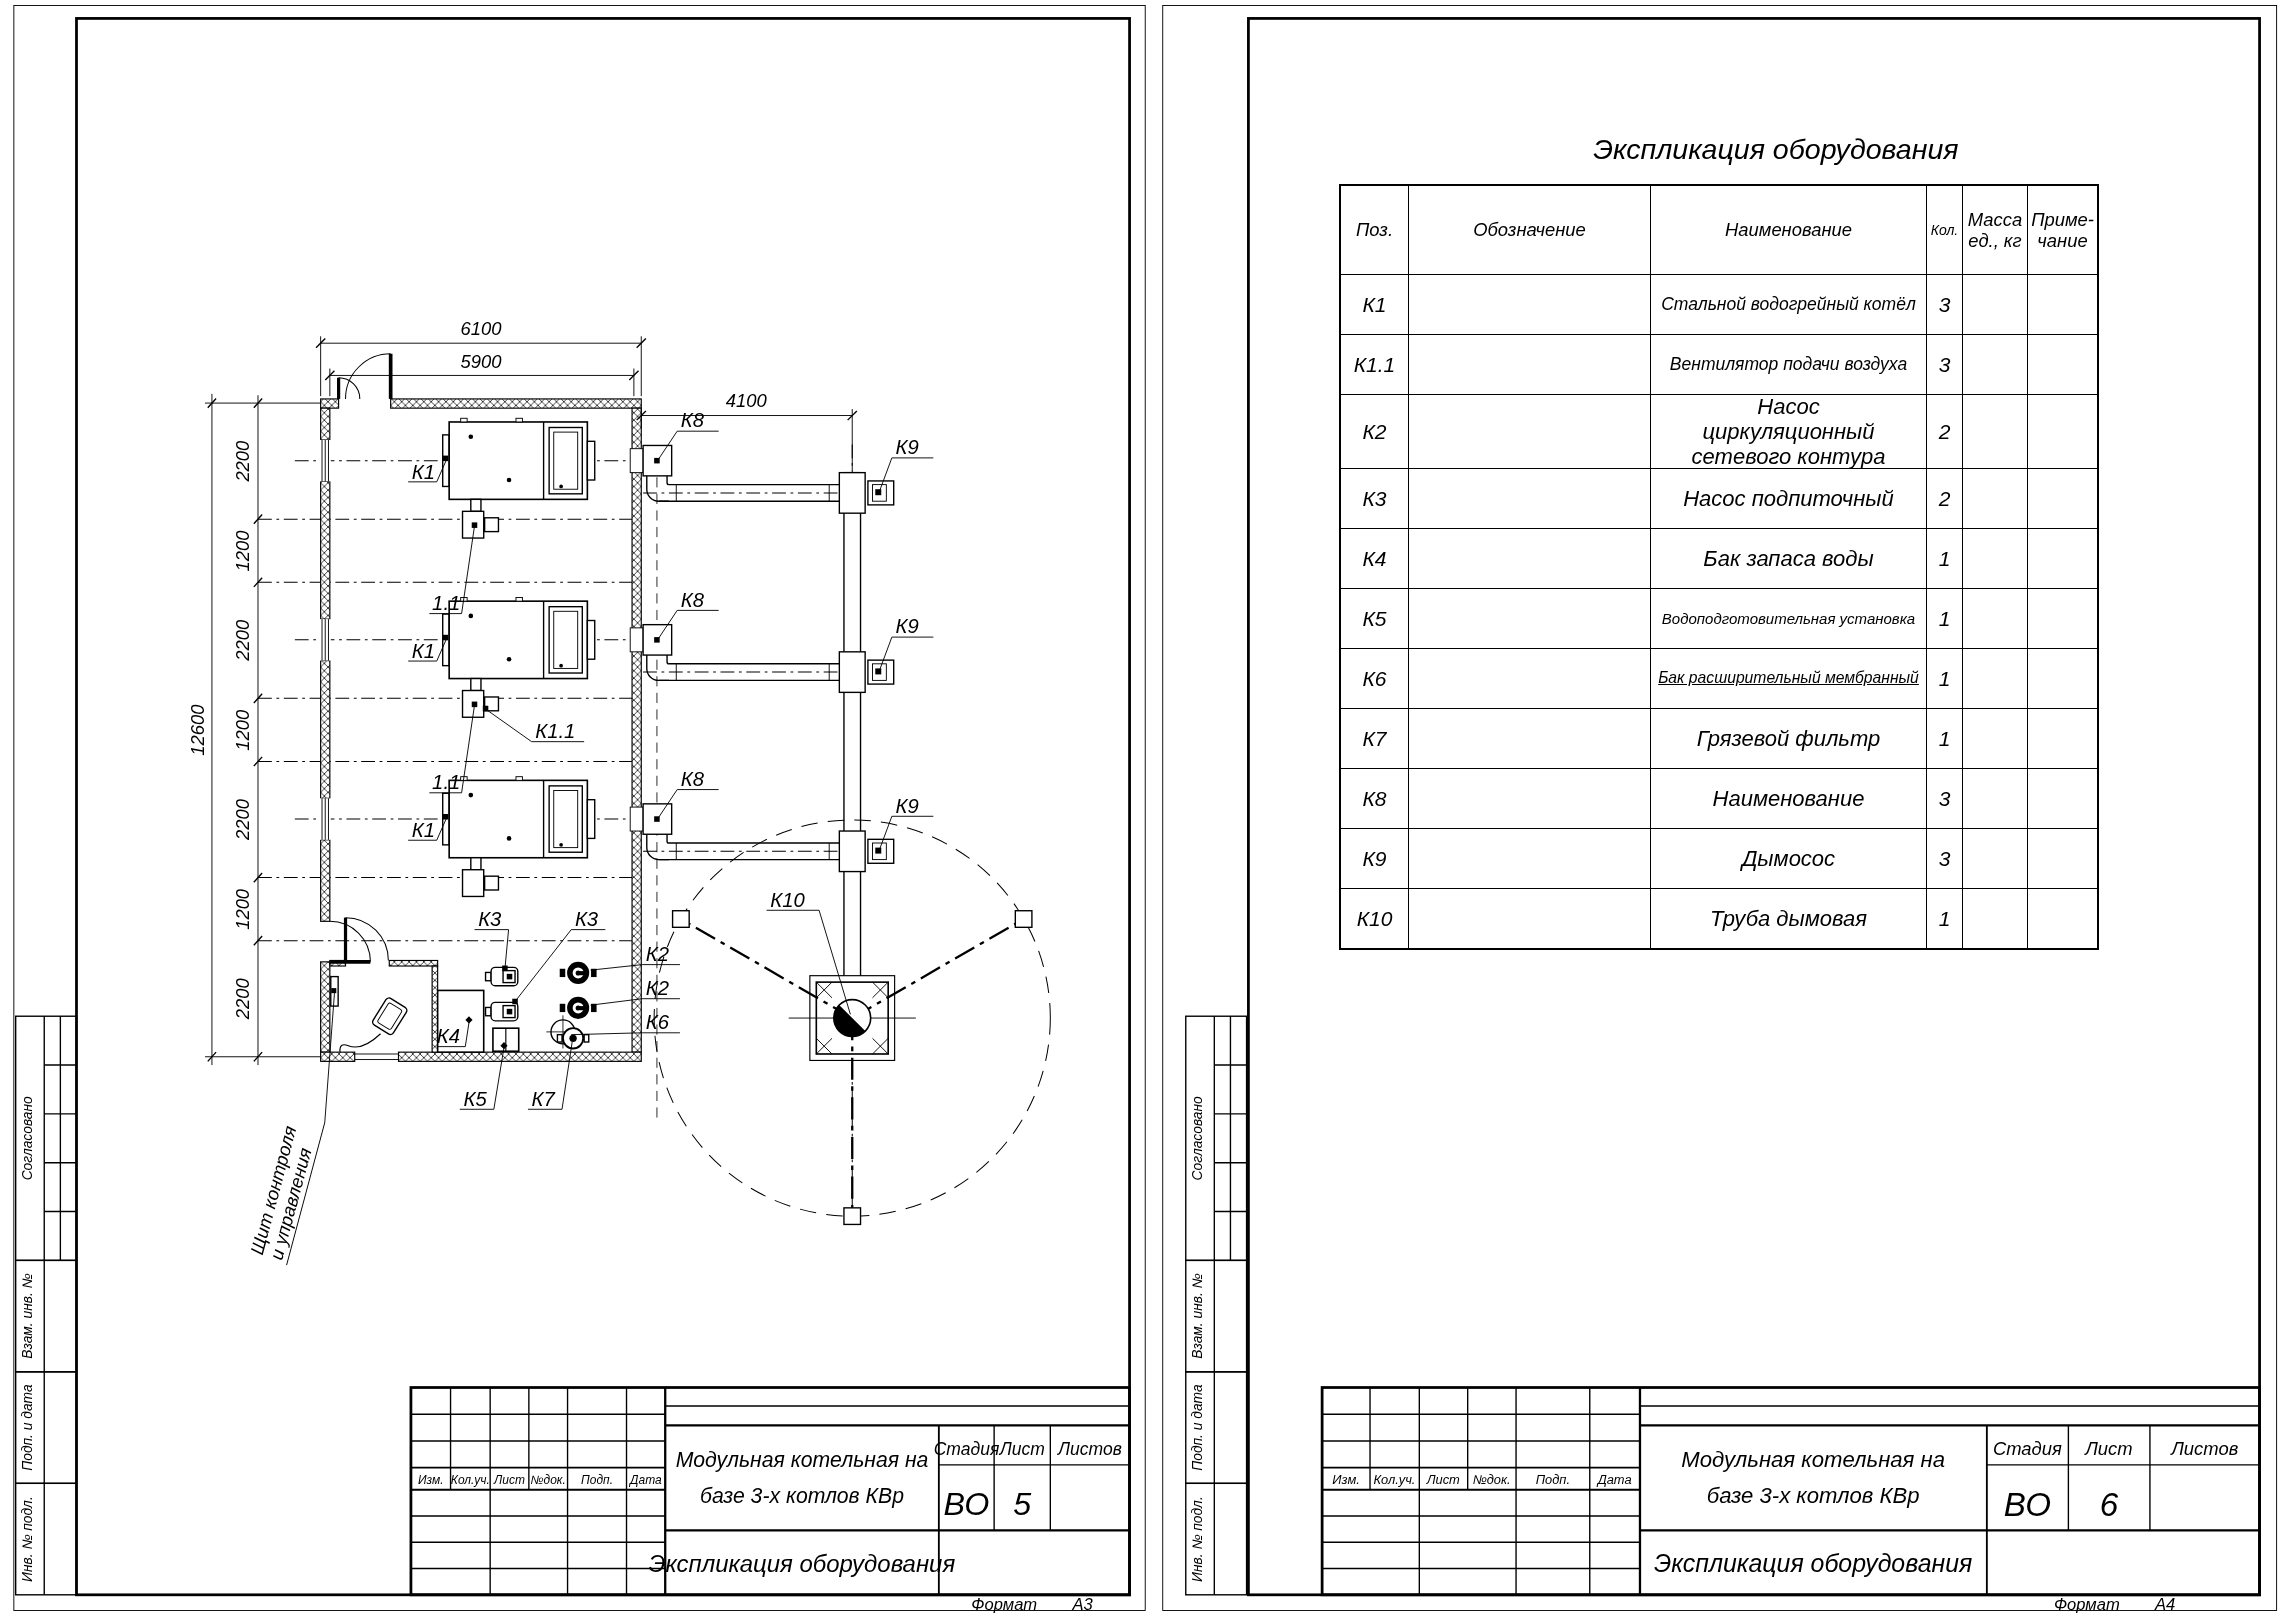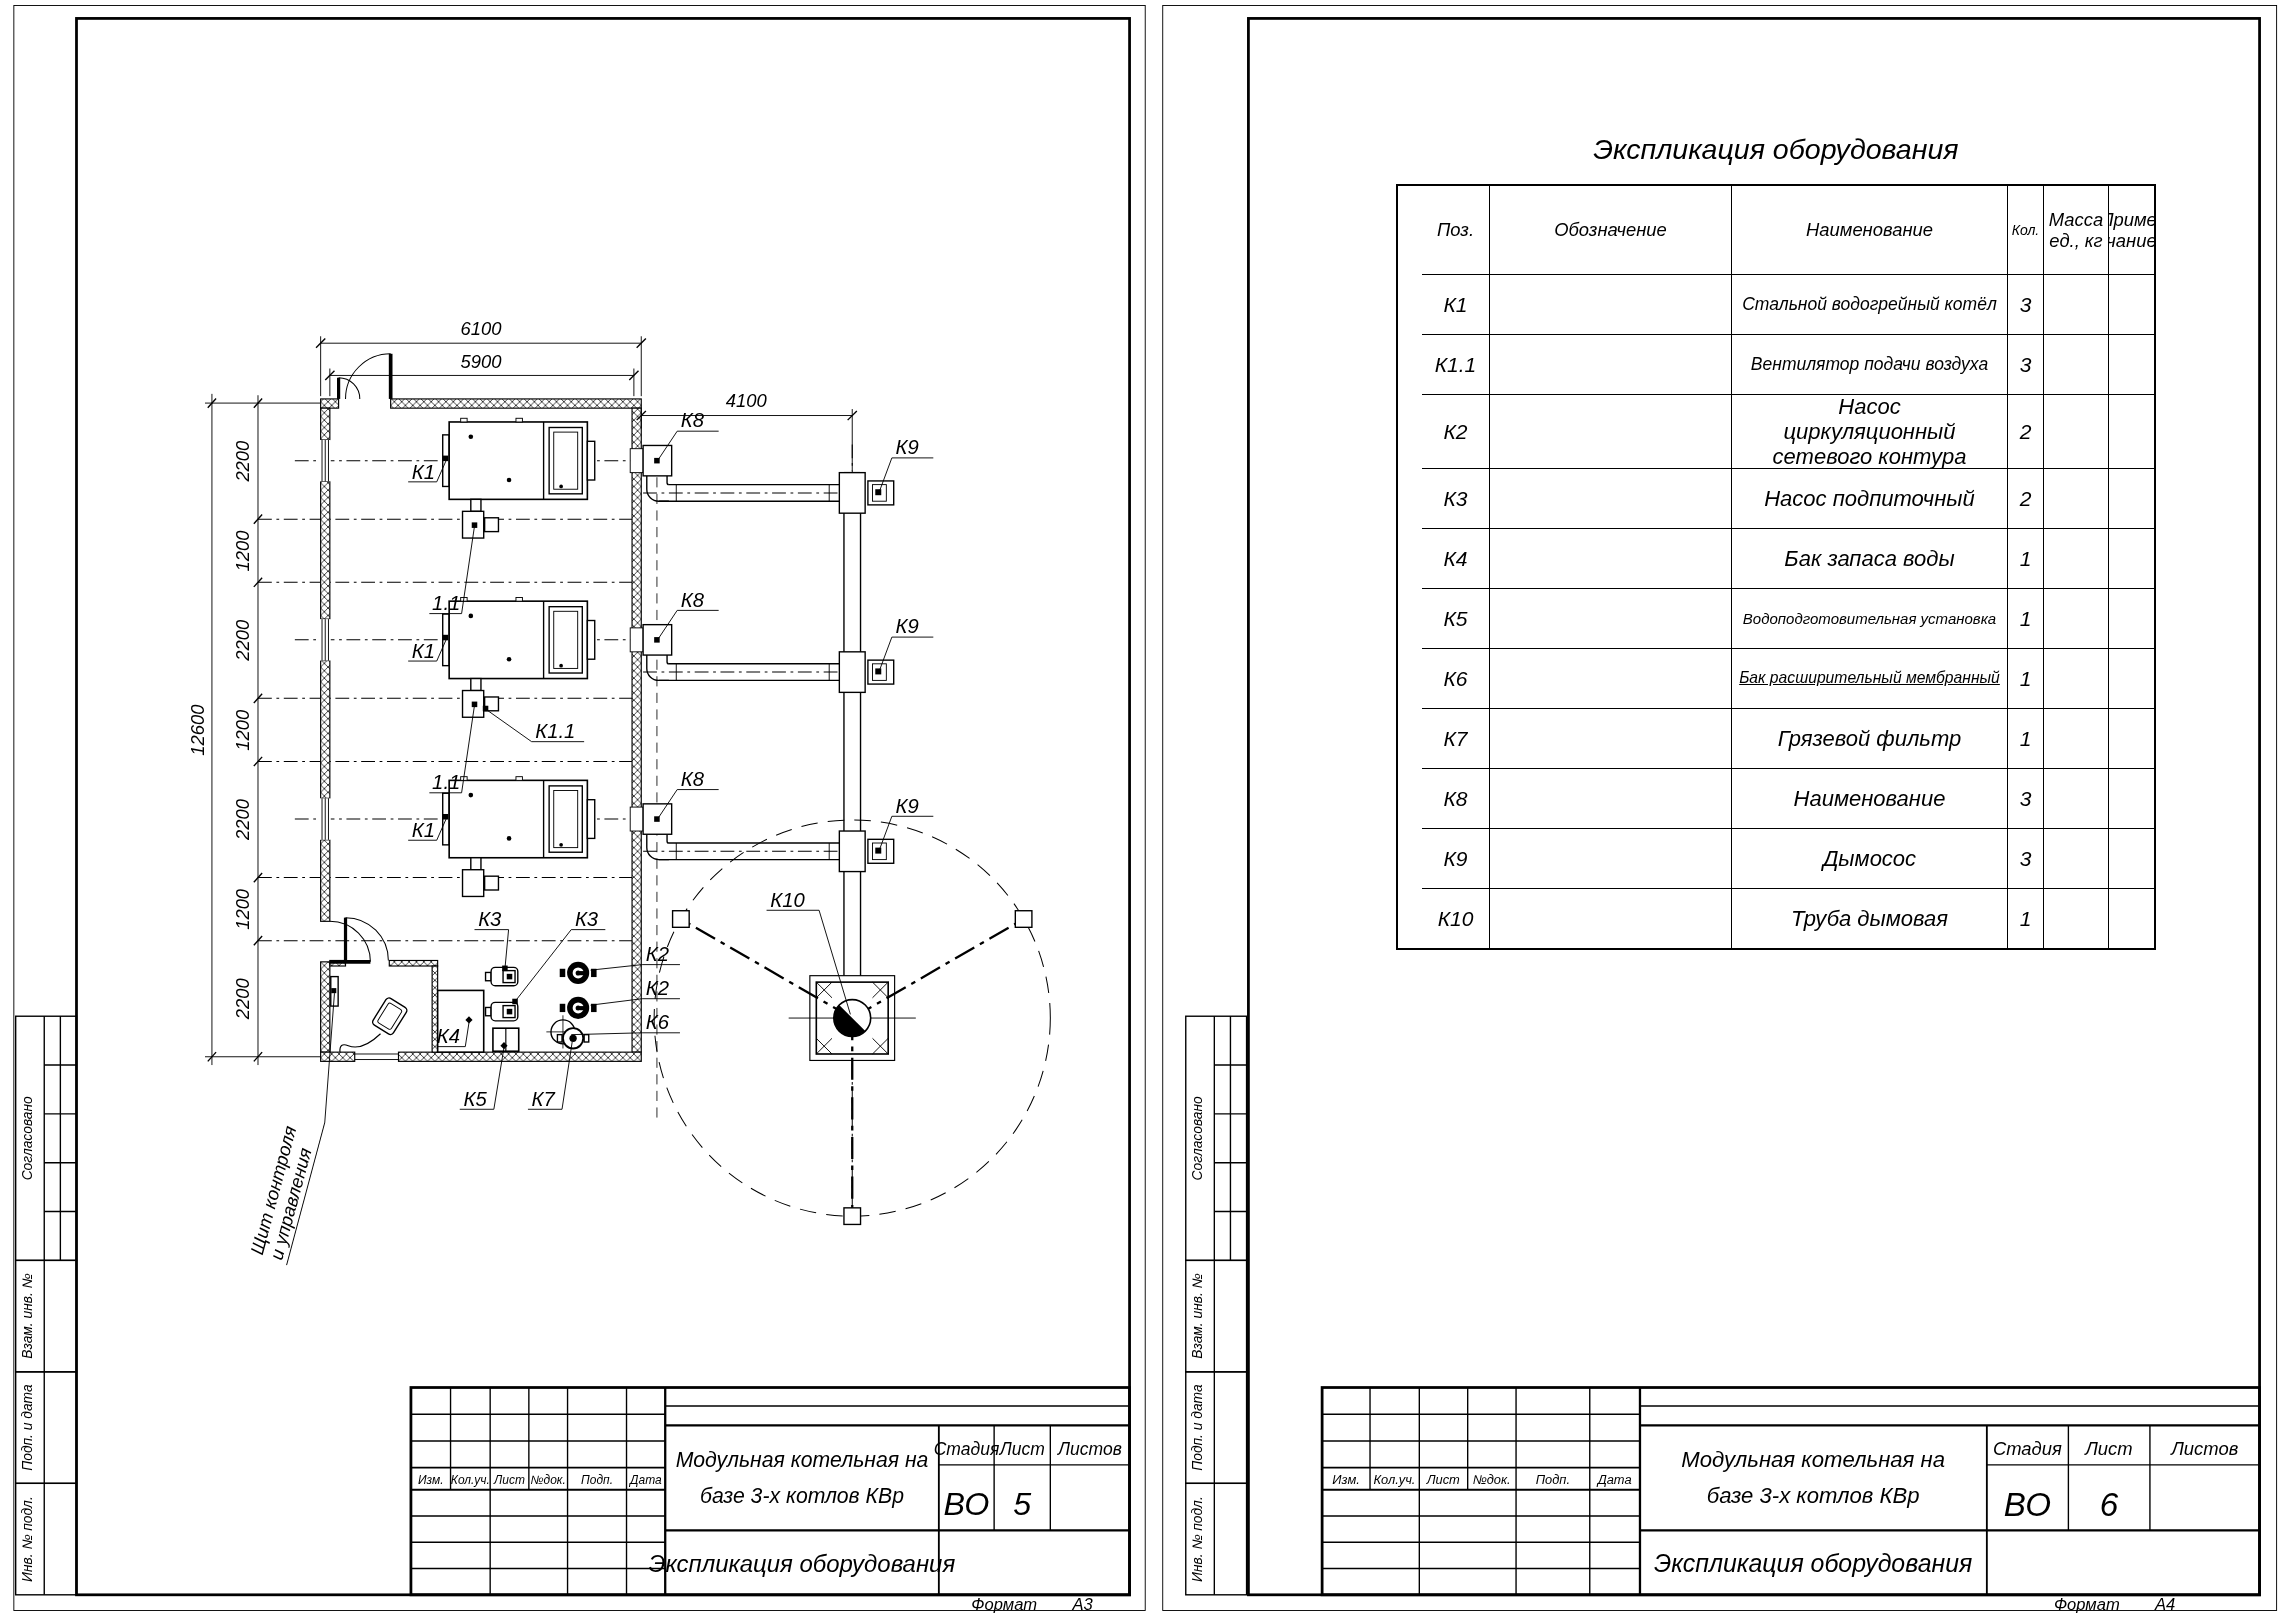--- a/index.html
+++ b/index.html
@@ -1,20 +1,20 @@
 <!DOCTYPE html>
 <html style="font-size:7.4px"><head>
 <meta charset="utf-8">
 <style>
   html,body{margin:0;padding:0;background:#e8e8e8;}
   .page{position:relative;width:2284px;height:1616px;background:#ffffff;font-family:"Liberation Sans",sans-serif;overflow:hidden;}
   svg{position:absolute;left:0;top:0;}
   svg text{font-family:"Liberation Sans",sans-serif;font-style:italic;fill:#000;}
   
-  .eqtable{position:absolute;left:1396px;top:184px;width:760px;border:2.8px solid #000;background:#fff;box-sizing:border-box;padding-left:24px;}
+  .eqtable{position:absolute;left:1339px;top:184px;width:760px;border:2.8px solid #000;background:#fff;box-sizing:border-box;}
   .eqrow{display:grid;grid-template-columns:67px 242px 276px 36px 65px 1fr;border-top:1.8px solid #000;}
   .eqrow.hdr{border-top:none;height:88px;}
   .eqrow.r{height:59px;}
   .eqrow.r2{height:73px;}
   .ec{border-left:1.4px solid #000;display:flex;align-items:center;justify-content:center;text-align:center;font-style:italic;color:#000;overflow:hidden;}
   .ec:first-child{border-left:none;}
   .hdr .ec{font-size:18.4px;}
   .hdr .ec.small{font-size:14px;text-align:center;}
   .hcol{display:flex;flex-direction:column;align-items:center;justify-content:center;line-height:1.15;}
   .pos{font-size:21px;}

